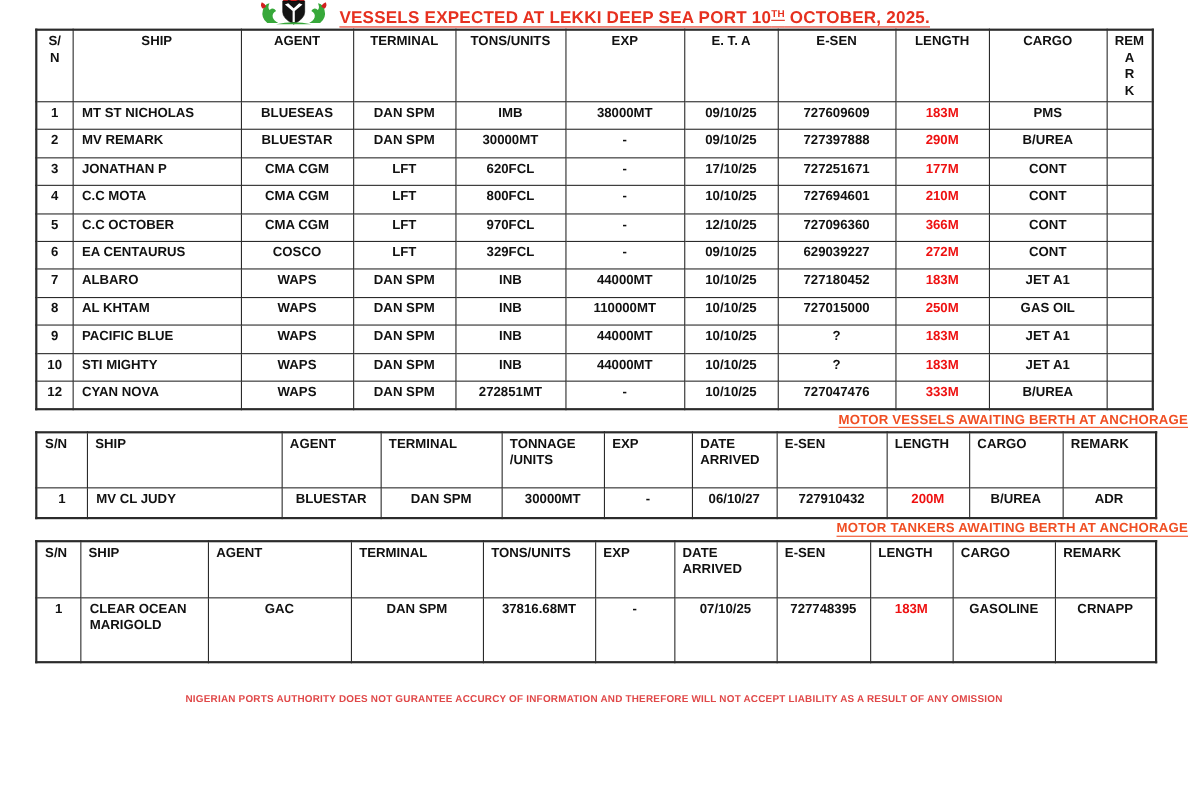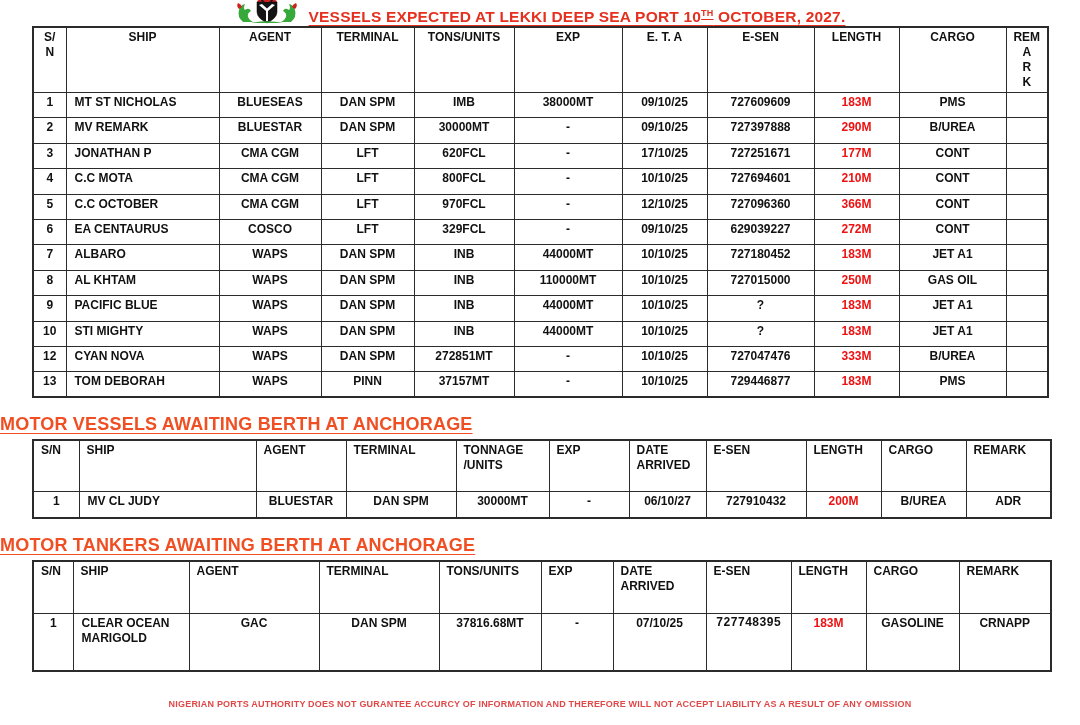--- a/index.html
+++ b/index.html
@@ -41,26 +41,26 @@
   #t-main{width:1015px;}
   #t-main thead tr{height:57px;}
   #t-main tbody tr{height:25.4px;}
   
   #t-vessels,#t-tankers{width:1018px;border-radius:20px;}
   #t-vessels th,#t-tankers th{text-align:left;padding-left:7px;}
   #t-vessels thead tr{height:51px;}
   #t-vessels tbody tr{height:27px;}
   #t-tankers thead tr{height:52px;}
   #t-tankers tbody tr{height:58px;}
-  #t-tankers td:nth-child(8){word-break:break-all;padding-left:8px;padding-right:8px;font-family:Liberation Mono, monospace;}
+  #t-tankers td:nth-child(8){word-break:break-all;padding-left:8px;padding-right:8px;}
   
   .section-title{
-    color:var(--section-orange);text-align:left;font-size:18px;
+    color:var(--section-orange);text-align:right;font-size:12px;
     text-decoration:underline;text-underline-offset:3px;
-    margin:16px 0 4px 0;letter-spacing:.2px;
+    margin:1px 0 4px 0;letter-spacing:.2px;
   }
   
   .footer-note{
     margin-top:27px;text-align:center;color:var(--footer-red);
     font-size:9px;letter-spacing:.2px;
   }
 </style>
 </head>
 <body>
 
@@ -79,21 +79,21 @@
 
       <path d="M22 5 H42 V15 Q42 21 32 26 Q22 21 22 15 Z" fill="#141414" stroke="#000" stroke-width="0.5"></path>
 
       <path d="M24 8 L31 14 L31 24 L33 24 L33 14 L40 8 L37 7 L32 11.5 L27 7 Z" fill="#ffffff"></path>
 
       <path d="M28 3 Q32 0.5 36 3 L34 5 H30 Z" fill="#d21f1f"></path>
 
       <path d="M16 26 Q32 22.5 48 26 Z" fill="#37a83a"></path>
     </svg>
   </span>
-  <span class="doc-title"><span>VESSELS EXPECTED AT LEKKI DEEP SEA PORT 10</span><sup>TH</sup><span> OCTOBER, 2027.</span></span>
+  <span class="doc-title"><span>VESSELS EXPECTED AT LEKKI DEEP SEA PORT 10</span><sup>TH</sup><span> OCTOBER, 2025.</span></span>
 </div>
 
 <table id="t-main">
   <colgroup>
     <col style="width:33px">
       <col style="width:153px">
       <col style="width:102px">
       <col style="width:93px">
     <col style="width:100px">
       <col style="width:108px">
@@ -259,33 +259,20 @@
         <td>WAPS</td>
         <td>DAN SPM</td>
         <td>272851MT</td>
         <td>-</td>
         <td>10/10/25</td>
         <td>727047476</td>
         <td>333M</td>
         <td>B/UREA</td>
         <td></td>
       </tr>
-      <tr>
-        <td>13</td>
-        <td>TOM DEBORAH</td>
-        <td>WAPS</td>
-        <td>PINN</td>
-        <td>37157MT</td>
-        <td>-</td>
-        <td>10/10/25</td>
-        <td>729446877</td>
-        <td>183M</td>
-        <td>PMS</td>
-        <td></td>
-      </tr>
     </tbody>
 </table>
 
 <div class="section-title">MOTOR VESSELS AWAITING BERTH AT ANCHORAGE</div>
 
 <table id="t-vessels">
   <colgroup>
     <col style="width:46px">
       <col style="width:177px">
       <col style="width:90px">

